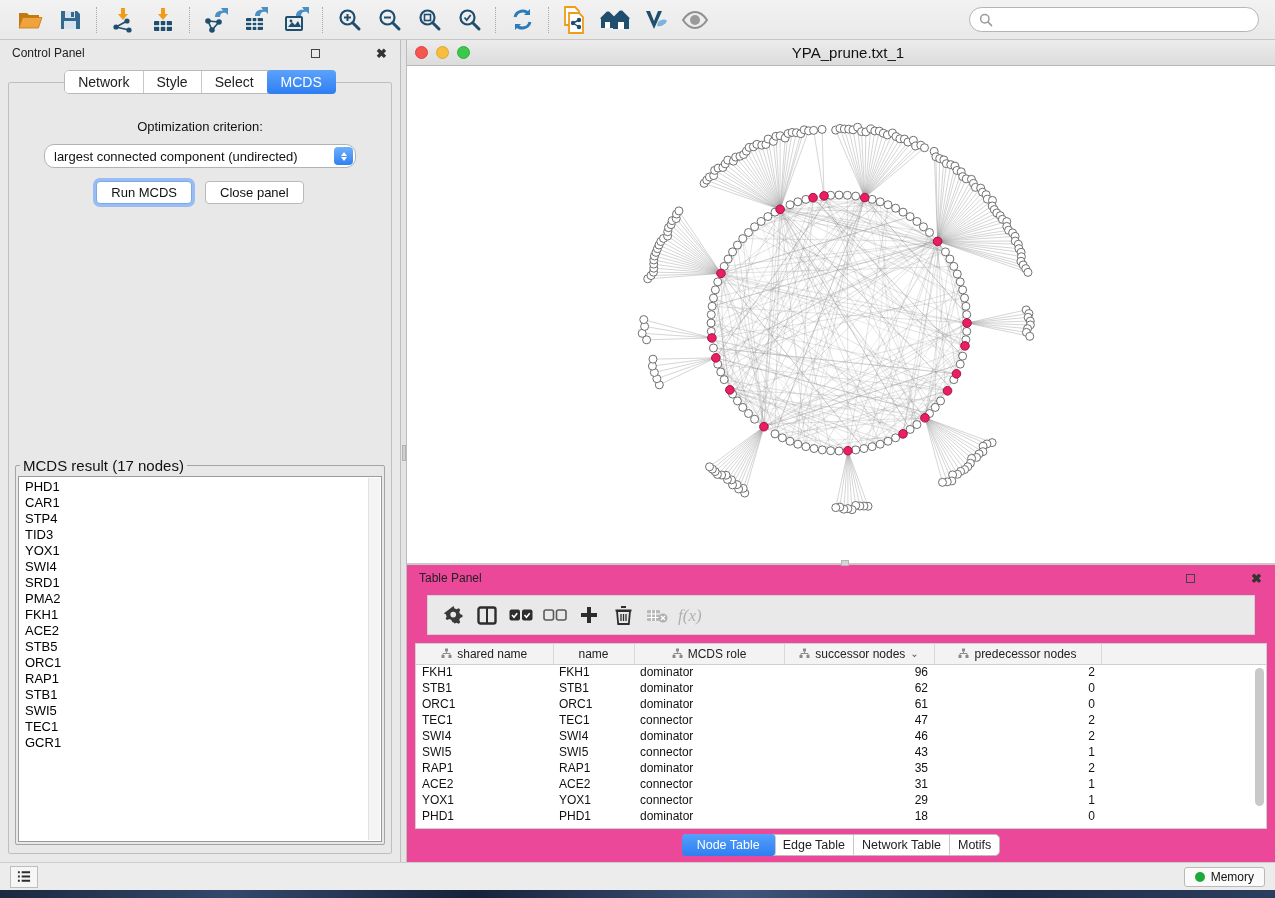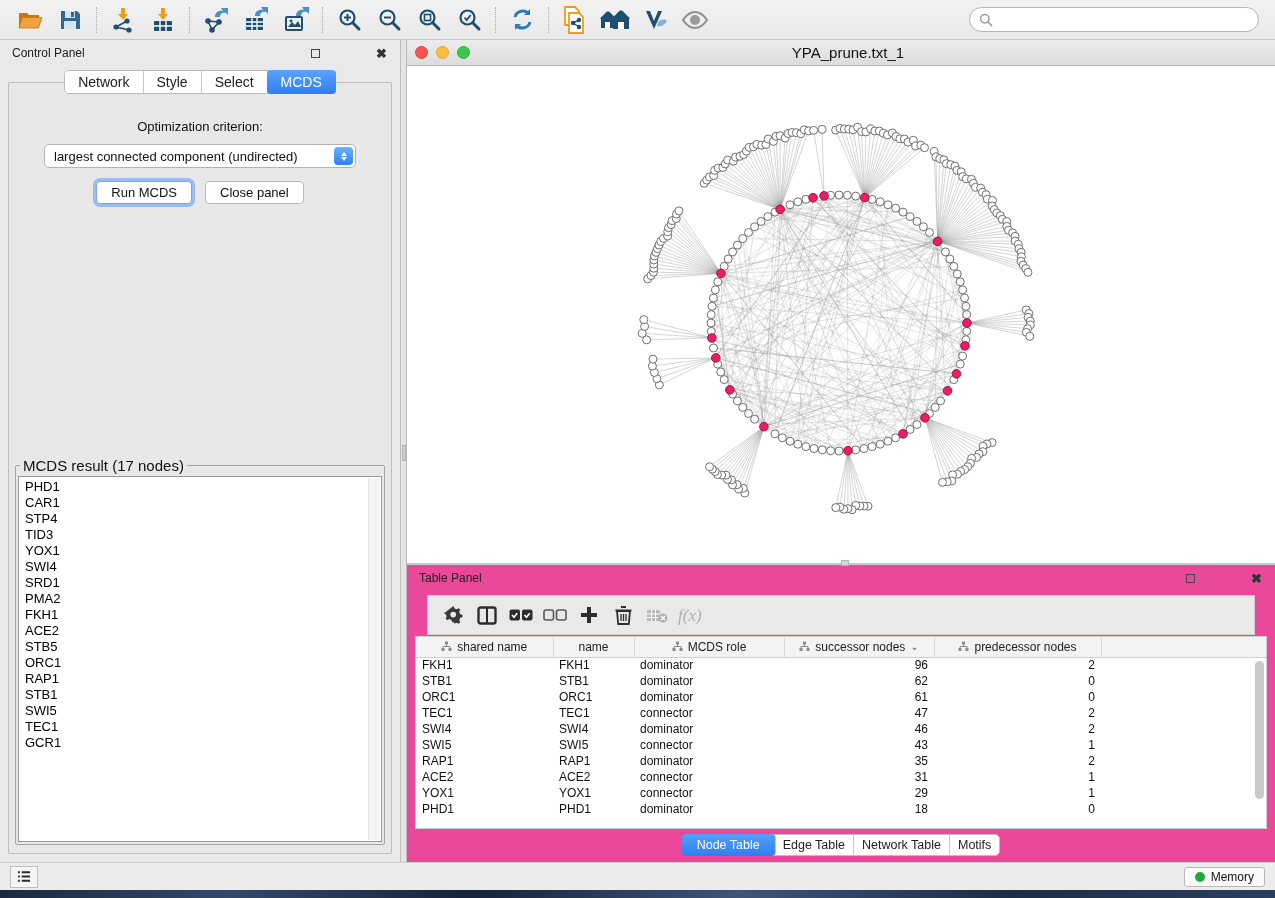--- a/index.html
+++ b/index.html
@@ -27,21 +27,21 @@
   .close-glyph{font-size:13px;font-weight:bold;color:#333;line-height:12px;}
   .cp-tabs-row{display:flex;justify-content:center;position:relative;z-index:2;margin-top:4px;}
   .cp-tabs{display:flex;background:#fff;border:1px solid #b9b9b9;border-radius:5px;overflow:visible;}
   .cp-tab{padding:3px 13px;font-size:14px;color:#222;border-right:1px solid #c9c9c9;background:#fff;cursor:default;}
   .cp-tab:first-child{border-radius:4px 0 0 4px;}
   .cp-tab:last-child{border-right:none;border-radius:0 4px 4px 0;}
   .cp-tab.active{background:linear-gradient(#5ba2fb,#2e7ef2);color:#fff;border-radius:4px;margin:-1px;padding:4px 14px;border-right:none;}
   .cp-content{flex:1;margin:-12px 8px 8px;border:1px solid #bfbfbf;border-radius:2px;background:#e8e8e8;
     padding-top:30px;display:flex;flex-direction:column;min-height:0;}
   .opt-label{text-align:center;font-size:13px;color:#111;margin-top:6px;}
-  .dropdown{margin:10px auto 0;width:312px;height:24px;background:#fff;border:1px solid #b3b3b3;border-radius:5px;
+  .dropdown{margin:10px auto 0;width:312px;height:24px;background:#fff;border:1px solid #b3b3b3;border-radius:10px;
     display:flex;align-items:center;cursor:default;}
   .dropdown .dd-text{flex:1;font-size:13px;padding-left:9px;color:#111;white-space:nowrap;}
   .dd-stepper{width:19px;height:18px;margin-right:2px;border-radius:4px;background:linear-gradient(#6fb1fb,#3180f2);
     display:flex;flex-direction:column;align-items:center;justify-content:center;gap:1px;}
   .dd-stepper i{display:block;width:0;height:0;border-left:3.5px solid transparent;border-right:3.5px solid transparent;}
   .dd-up{border-bottom:4px solid #fff;}
   .dd-down{border-top:4px solid #fff;}
   .cp-buttons{display:flex;justify-content:center;gap:13px;margin-top:13px;}
   .btn{background:#fff;border:1px solid #b9b9b9;border-radius:4px;font-size:13px;padding:3px 14px;color:#111;
     font-family:"Liberation Sans",sans-serif;cursor:default;}
@@ -66,21 +66,21 @@
   .tl.yellow{background:#f6bd3f;border:1px solid #dfa634;}
   .tl.green{background:#3dc84b;border:1px solid #2fae3d;}
   .net-title{position:absolute;left:14px;right:0;text-align:center;font-size:15px;color:#111;}
   .net-canvas{height:497px;background:#fff;position:relative;overflow:hidden;}
   .h-splitter{height:2px;background:#c9c9c9;position:relative;cursor:row-resize;}
   .h-splitter .grip{position:absolute;left:50%;top:-3px;width:8px;height:6px;background:#d6d6d6;border:1px solid #b5b5b5;}
   
   .table-panel{flex:1;background:#ec4899;display:flex;flex-direction:column;min-height:0;}
   .tp-toolbar{margin:4px 20px 0;height:40px;background:#e9e9e9;border:1px solid #d2d2d2;display:flex;align-items:center;padding:0 8px;flex:0 0 40px;}
   .tp-btn{width:34px;height:30px;border:none;background:transparent;display:flex;align-items:center;justify-content:center;padding:0;cursor:default;}
-  .table-area{margin:1px 8px 0;background:#fff;border:1px solid #cfcfcf;flex:1;min-height:0;position:relative;overflow:hidden;}
+  .table-area{margin:8px 8px 0;background:#fff;border:1px solid #cfcfcf;flex:1;min-height:0;position:relative;overflow:hidden;}
   table.ntable{border-collapse:collapse;width:100%;table-layout:fixed;}
   table.ntable th{background:#f3f3f3;border-right:1px solid #d8d8d8;border-bottom:1px solid #cfcfcf;
     font-weight:normal;font-size:12px;color:#222;height:20px;padding:0 4px;white-space:nowrap;overflow:hidden;}
   table.ntable th .th-inner{display:flex;align-items:center;justify-content:center;gap:5px;}
   table.ntable td{font-size:12px;color:#111;height:16px;padding:0 6px;white-space:nowrap;overflow:hidden;}
   td.num{text-align:right;padding-right:28px;}
   .sort-arrow{font-size:10px;color:#555;}
   .tbl-scrollbar{position:absolute;right:2px;top:24px;width:9px;height:138px;background:#c9c9c9;border-radius:5px;}
   .tp-tabs-row{display:flex;justify-content:center;padding:5px 0 6px;flex:0 0 auto;}
   .tp-tabs{display:flex;background:#fff;border:1px solid #bdbdbd;border-radius:5px;}

